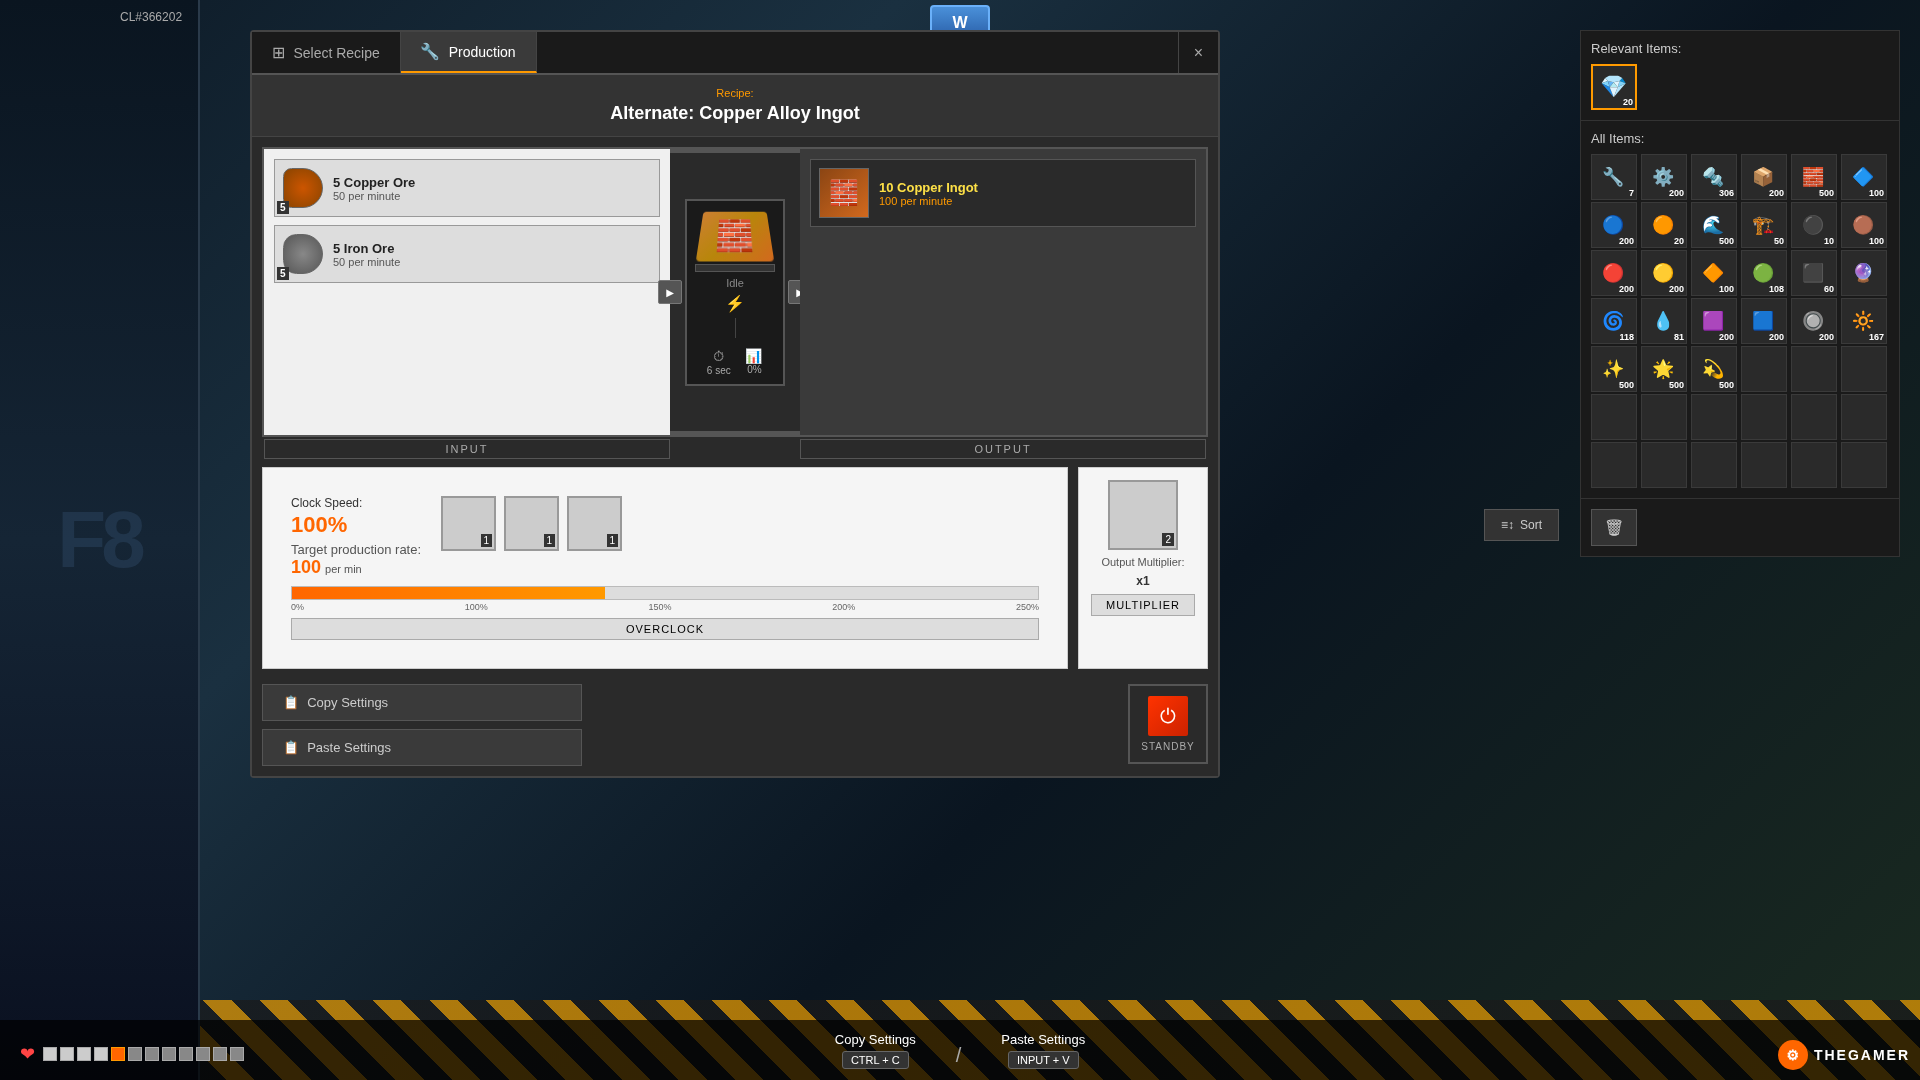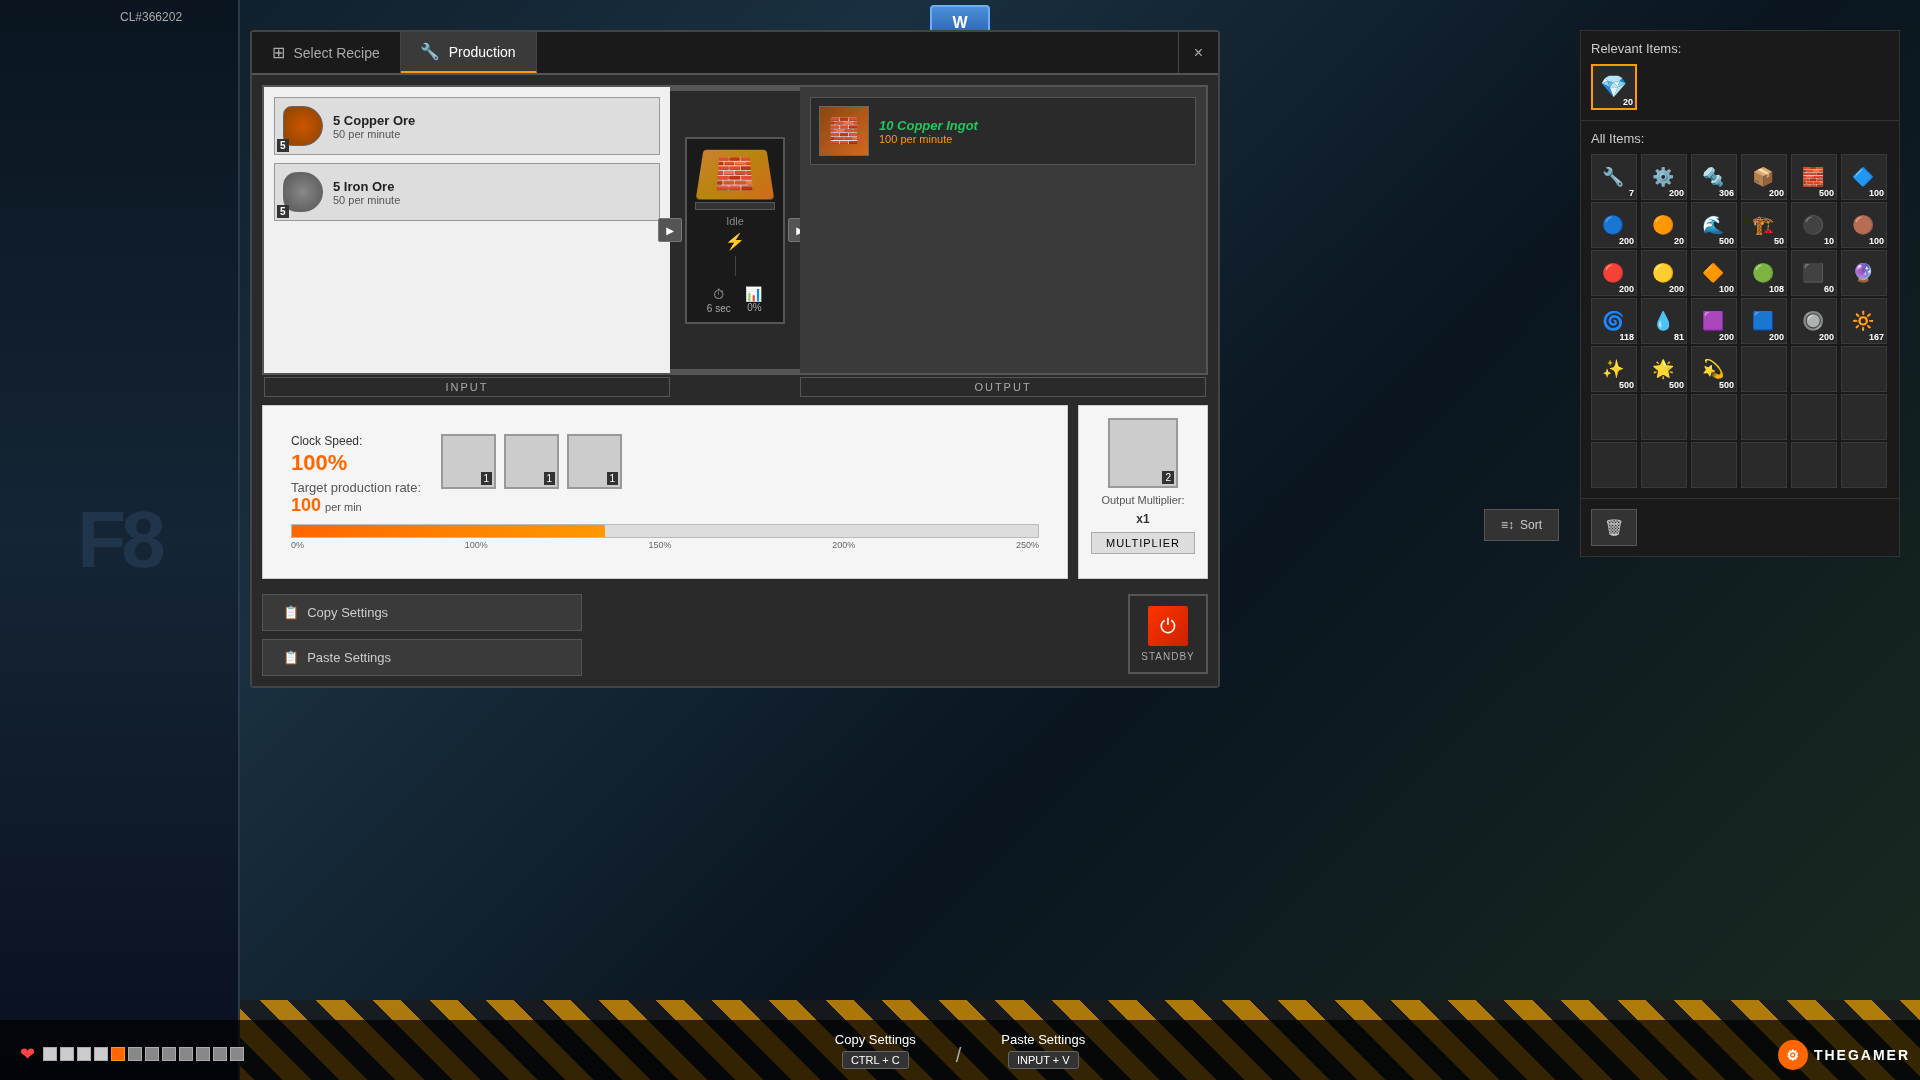--- a/index.html
+++ b/index.html
@@ -73,21 +73,21 @@
       font-size: 13px;
     }
     .objective span.label { color: #aaa; }
     .objective span.value { color: #fff; font-weight: bold; }
 
     
     .left-panel {
       position: absolute;
       left: 0;
       top: 0;
-      width: 240px;
+      width: 200px;
       height: 100%;
       background: linear-gradient(180deg, #0a1520 0%, #152535 50%, #0a1020 100%);
       border-right: 2px solid #2a3a4a;
       display: flex;
       align-items: center;
       justify-content: center;
       overflow: hidden;
     }
 
     .left-panel-text {
@@ -370,22 +370,21 @@
       border: 1px solid #666;
       display: flex;
       align-items: center;
       justify-content: center;
       font-size: 24px;
     }
 
     .output-item-name {
       font-size: 13px;
       font-weight: bold;
-      color: #22c55e;
-      font-style: italic;
+      color: #fde047;
     }
     .output-item-rate {
       font-size: 11px;
       color: #ff9a00;
     }
 
     
     .bottom-controls {
       margin-top: 30px;
       display: flex;
@@ -843,20 +842,24 @@
       <span class="tab-icon">⊞</span>
       <span>Select Recipe</span>
     </div>
     <div class="tab active">
       <span class="tab-icon">🔧</span>
       <span>Production</span>
     </div>
     <div class="close-btn">×</div>
   </div>
 
+  <div class="recipe-header">
+    <div class="recipe-label">Recipe:</div>
+    <div class="recipe-title">Alternate: Copper Alloy Ingot</div>
+  </div>
 
   <div class="main-content">
 
     <div class="production-area">
 
       <div class="input-panel">
 
         <div class="item-slot">
           <div class="item-icon copper-ore-icon"></div>
           <div class="item-badge">5</div>
@@ -946,20 +949,21 @@
             <div class="overclock-bar-fill"></div>
           </div>
           <div class="overclock-markers">
             <span>0%</span>
             <span>100%</span>
             <span>150%</span>
             <span>200%</span>
             <span>250%</span>
           </div>
         </div>
+        <div class="overclock-btn">OVERCLOCK</div>
       </div>
 
       <div class="multiplier-panel">
         <div class="multiplier-slot">
           <span class="multiplier-badge">2</span>
         </div>
         <div class="multiplier-label">Output Multiplier:</div>
         <div class="multiplier-value">x1</div>
         <div class="multiplier-btn">MULTIPLIER</div>
       </div>

